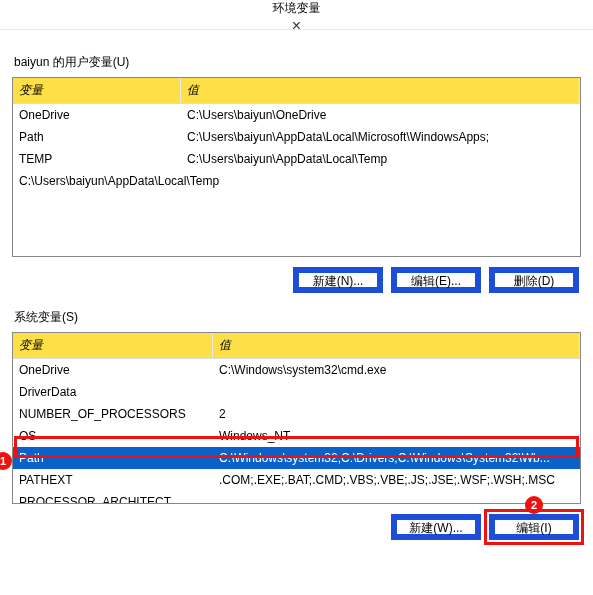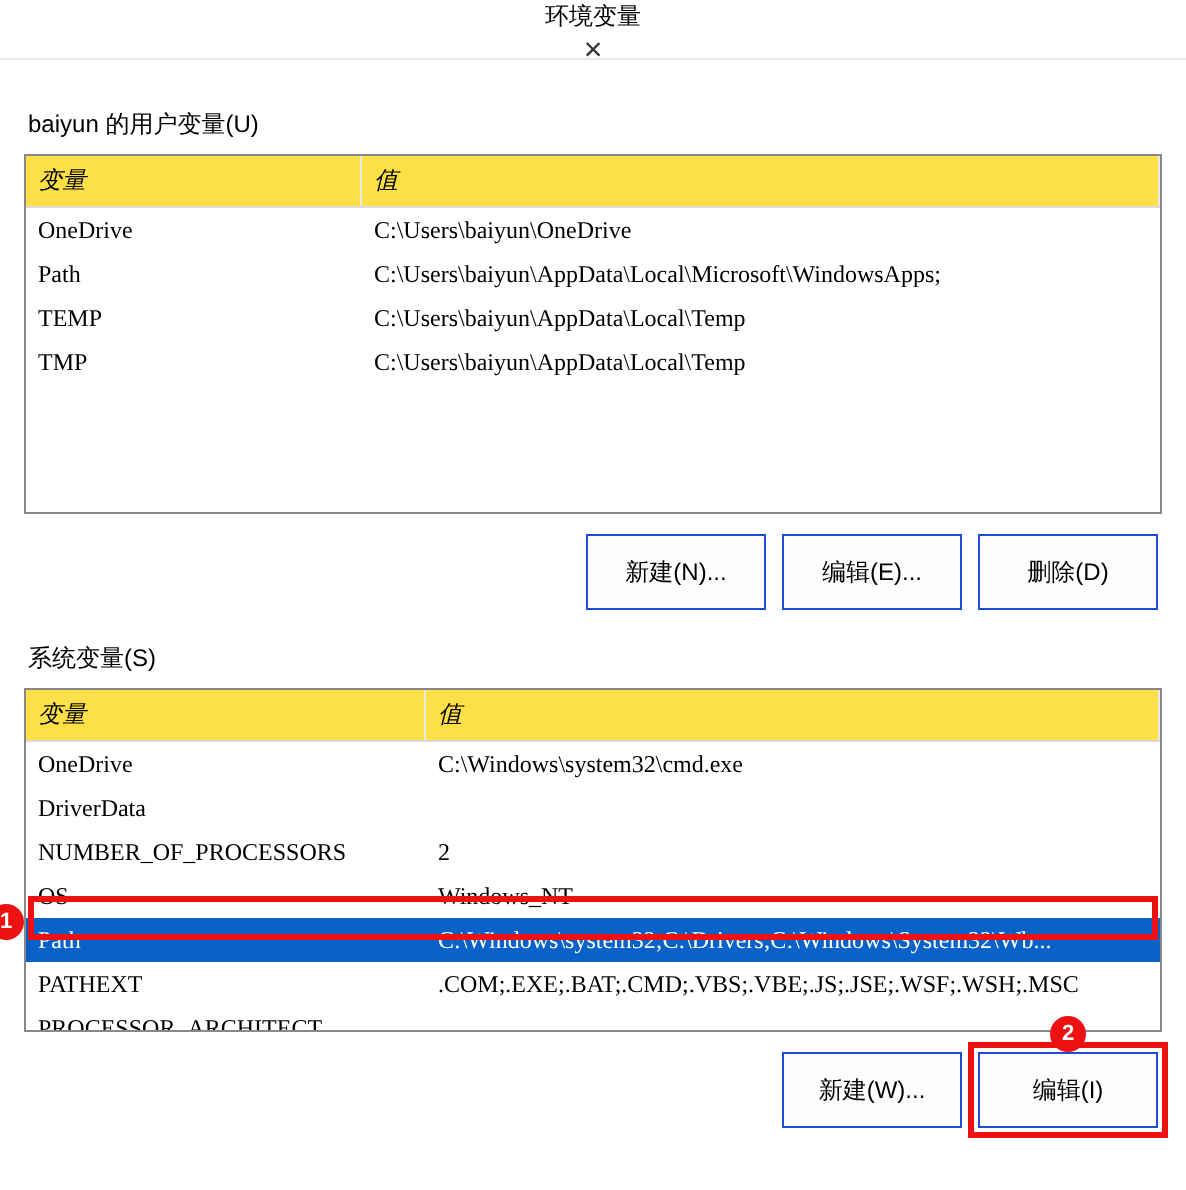--- a/index.html
+++ b/index.html
@@ -45,37 +45,36 @@
 }
 .col-var { width: 168px; flex: 0 0 168px; }
 .col-val { flex: 1; }
 .sys .col-var { width: 200px; flex: 0 0 200px; }
 .rows { overflow: hidden; }
 .row {
   display: flex;
   font-size: 12px;
   line-height: 20px;
   white-space: nowrap;
-  font-family: Liberation Serif, serif;
 }
 .row .cell { padding: 1px 6px; overflow: hidden; text-overflow: ellipsis; }
 .row .cell.var { width: 168px; flex: 0 0 168px; }
 .row .cell.val { flex: 1; overflow: hidden; text-overflow: ellipsis; }
 .sys .row .cell.var { width: 200px; flex: 0 0 200px; }
 .row.selected { background: #0a62c9; color: #fff; }
 .btnrow {
   display: flex;
   justify-content: flex-end;
   gap: 8px;
   margin: 10px 2px 0 2px;
 }
 .btn {
   min-width: 90px;
-  height: 38px;
-  border: 1px solid #1d4ed8;
+  height: 26px;
+  border: 6px solid #1d4ed8;
   background: #fdfdfd;
   font-size: 12px;
   font-family: inherit;
   cursor: pointer;
   padding: 0 10px;
 }
 .annot {
   position: absolute;
   border: 3px solid #e11;
   pointer-events: none;
@@ -118,21 +117,20 @@
         </div>
         <div class="row">
           <div class="cell var">Path</div>
           <div class="cell val">C:\Users\baiyun\AppData\Local\Microsoft\WindowsApps;</div>
         </div>
         <div class="row">
           <div class="cell var">TEMP</div>
           <div class="cell val">C:\Users\baiyun\AppData\Local\Temp</div>
         </div>
         <div class="row">
-          <div class="cell var">TMP</div>
           <div class="cell val">C:\Users\baiyun\AppData\Local\Temp</div>
         </div>
       </div>
   </div>
 
   <div class="btnrow">
     <button class="btn">新建(N)...</button>
     <button class="btn">编辑(E)...</button>
     <button class="btn">删除(D)</button>
   </div>

